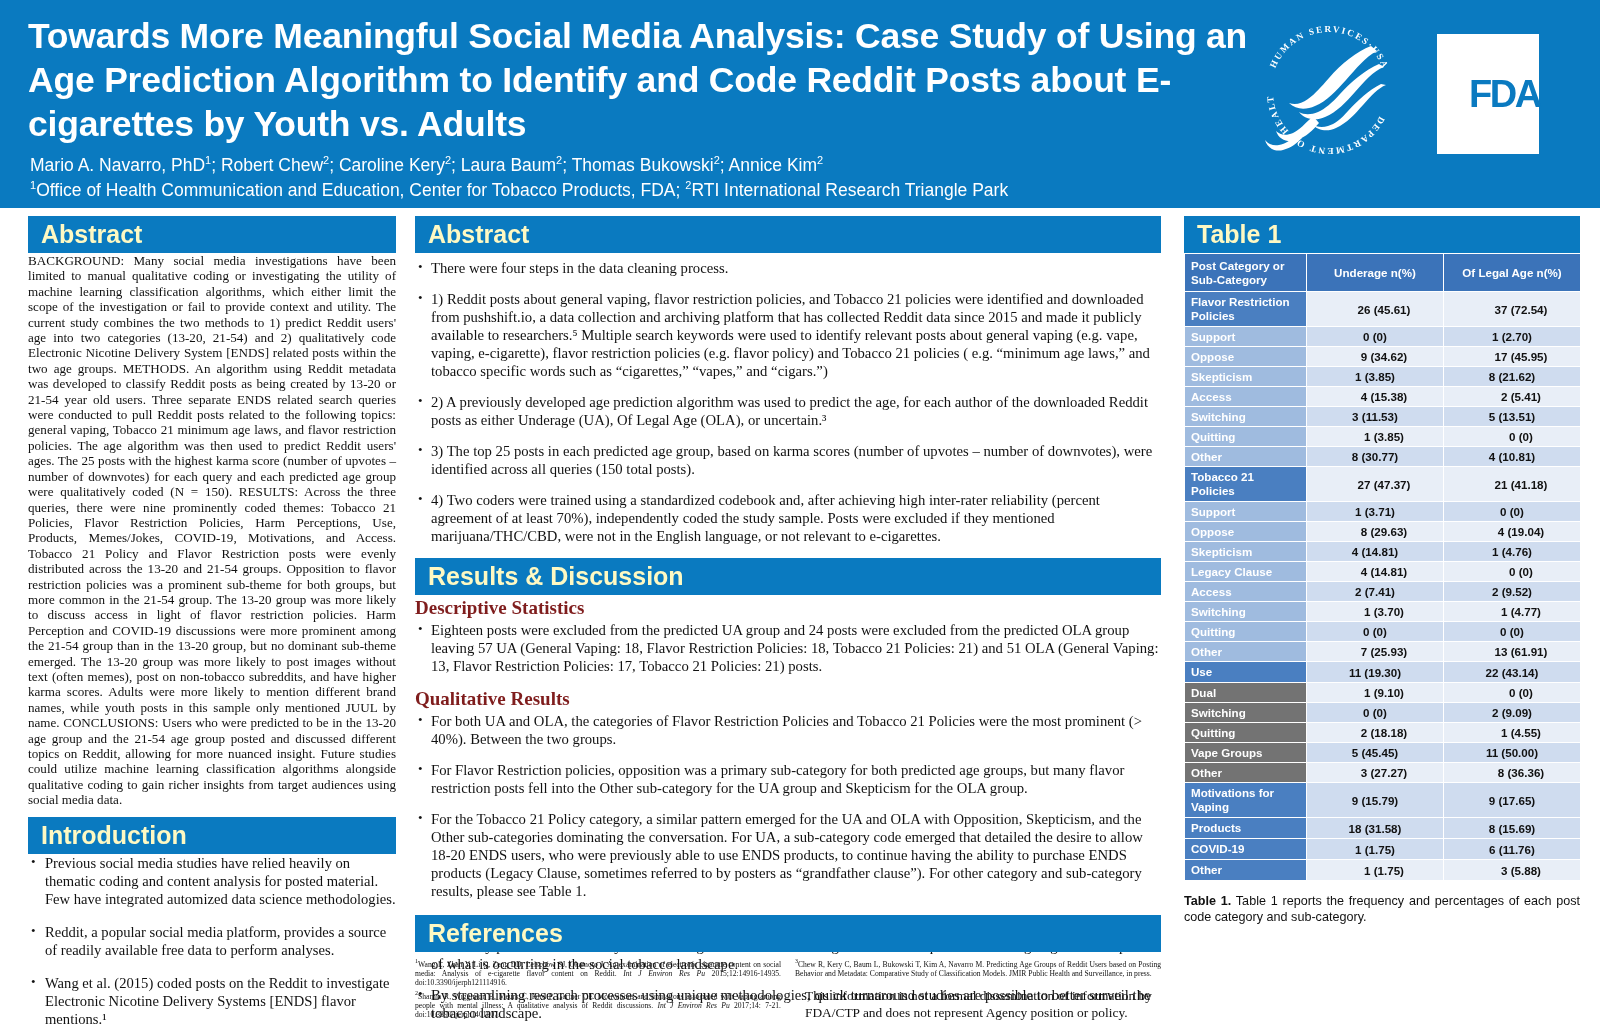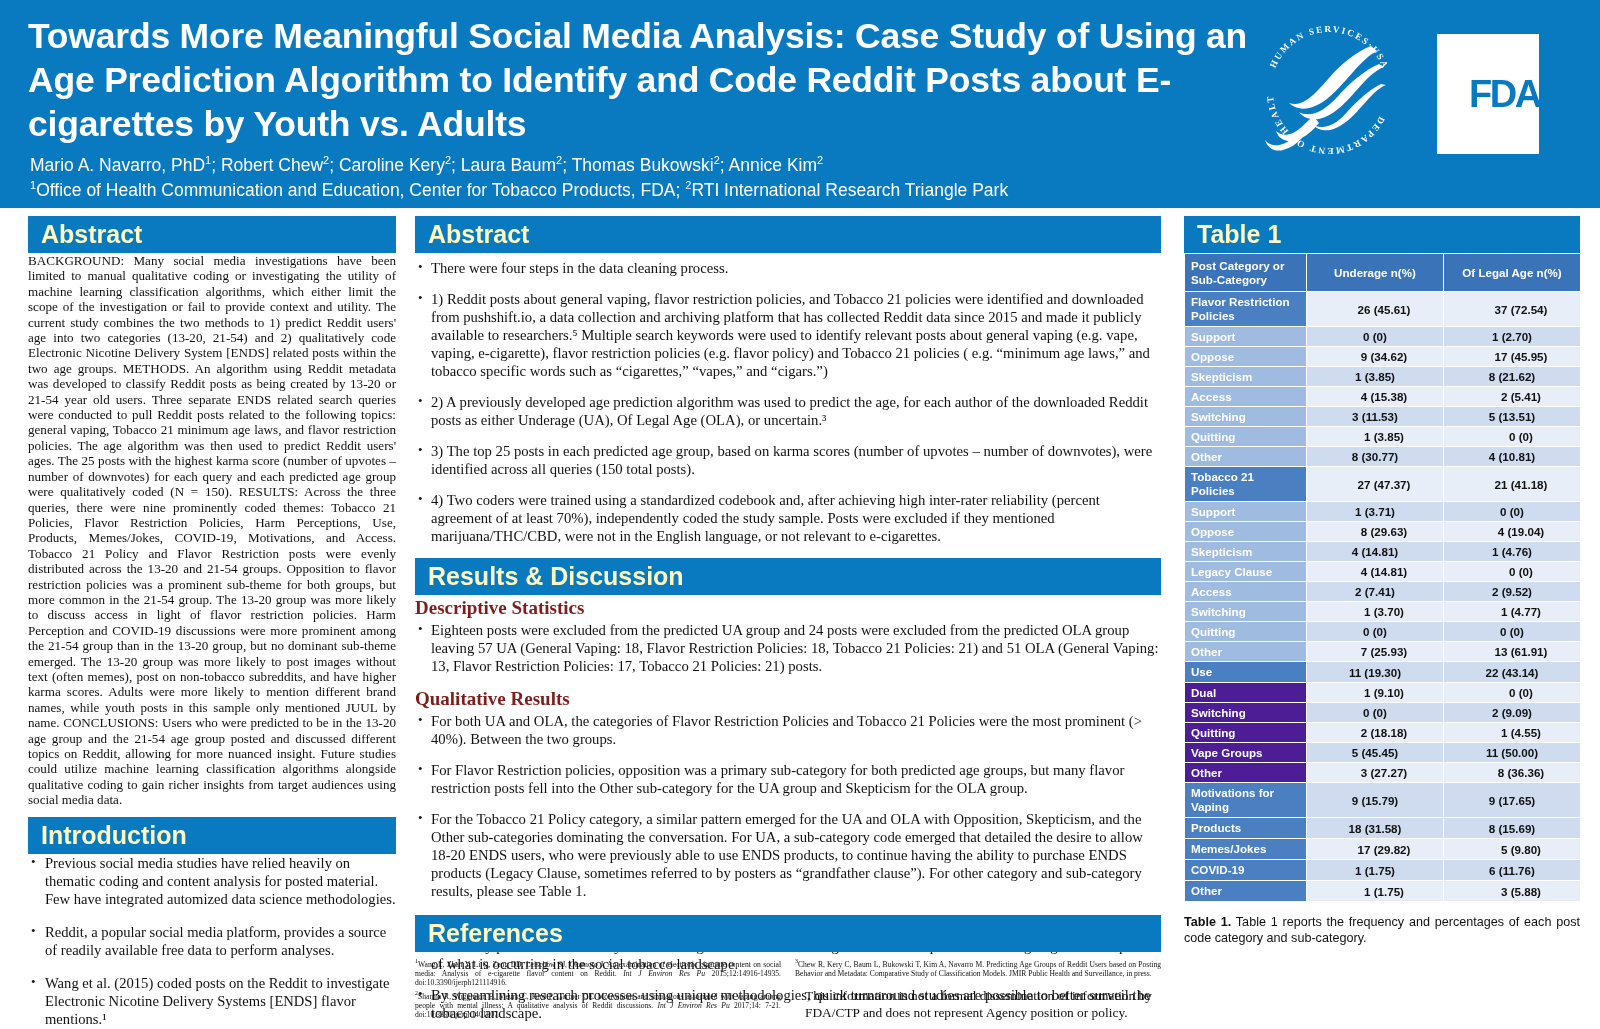--- a/index.html
+++ b/index.html
@@ -108,21 +108,21 @@
 
   td.cat {
     background:#4a7fc1; color:#ffffff; font-weight:bold;
     line-height:14px;
   }
   td.sub {
     background:#9fbbdf; color:#ffffff; font-weight:bold;
     padding-left:18px;
   }
   td.sub2 {
-    background:#4c1d95; color:#ffffff; font-weight:bold;
+    background:#737373; color:#ffffff; font-weight:bold;
     padding-left:24px;
     margin-top:48px;
   }
   td.val { color:#111; font-weight:bold; text-align:center; }
   tr.band-a td.val { background:#e8eef7;padding-left:24px; }
   tr.band-b td.val { background:#cfdcef; }
 
   .tbl-caption {
     margin-top:13px;
     font-family:"Liberation Sans", sans-serif;
@@ -379,25 +379,20 @@
           <tr class="band-b">
             <td class="cat">Motivations for Vaping</td>
             <td class="val">9 (15.79)</td>
             <td class="val">9 (17.65)</td>
           </tr>
           <tr class="band-b">
             <td class="cat">Products</td>
             <td class="val">18 (31.58)</td>
             <td class="val">8 (15.69)</td>
           </tr>
-          <tr class="band-a">
-            <td class="cat">Memes/Jokes</td>
-            <td class="val">17 (29.82)</td>
-            <td class="val">5 (9.80)</td>
-          </tr>
           <tr class="band-b">
             <td class="cat">COVID-19</td>
             <td class="val">1 (1.75)</td>
             <td class="val">6 (11.76)</td>
           </tr>
           <tr class="band-a">
             <td class="cat">Other</td>
             <td class="val">1 (1.75)</td>
             <td class="val">3 (5.88)</td>
           </tr>

